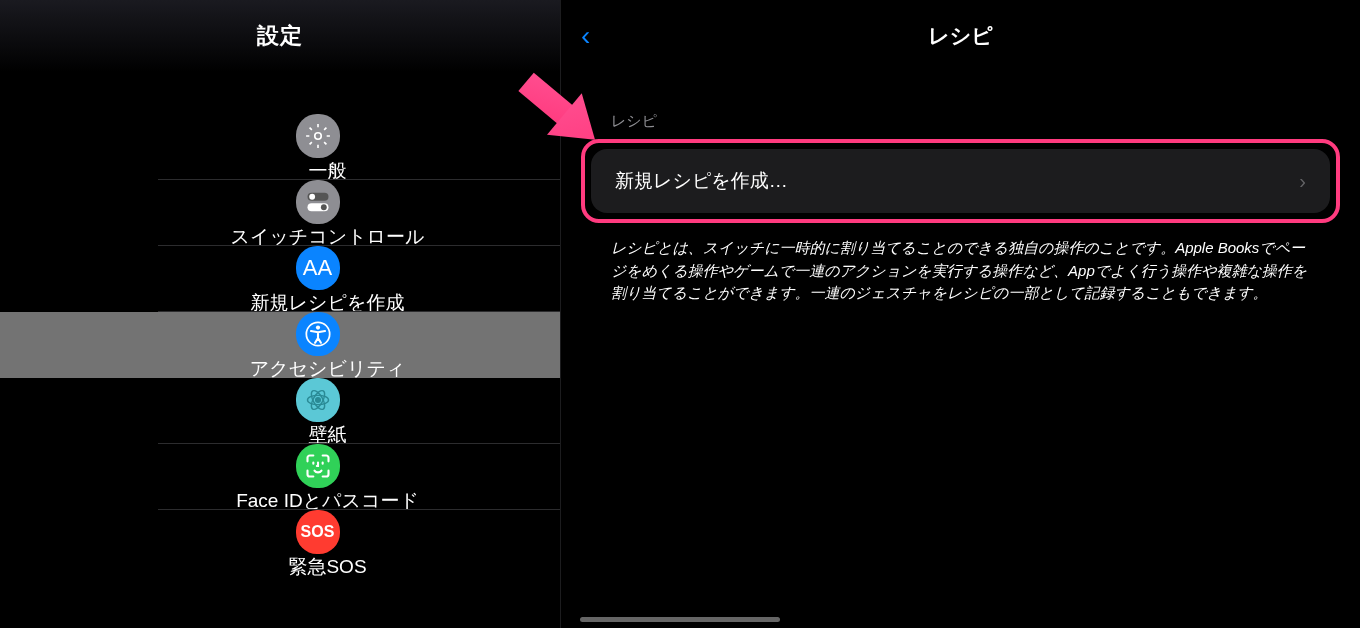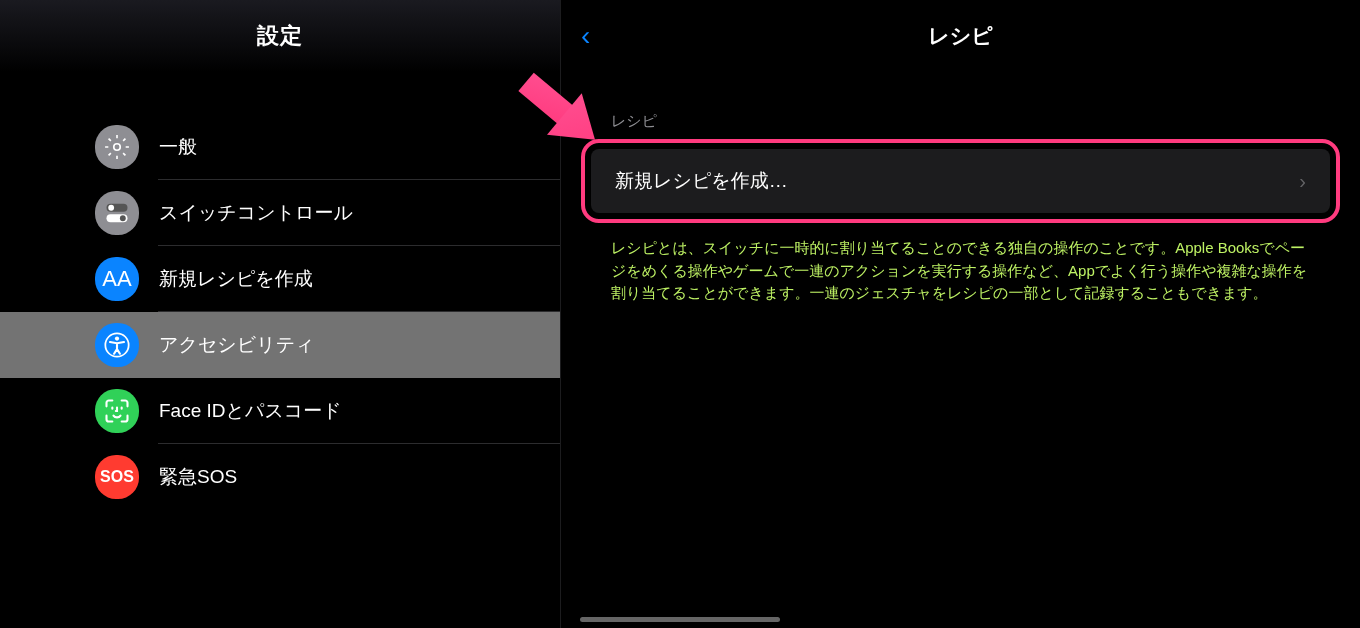--- a/index.html
+++ b/index.html
@@ -24,20 +24,21 @@
     .sidebar-title { font-size: 22px; font-weight: 600; letter-spacing: 1px; }
     .sidebar-gap { height: 42px; }
     .sidebar-list { flex: 1; }
     .sidebar-item {
       height: 66px;
       display: flex;
       align-items: center;
       padding-left: 95px;
       cursor: pointer;
       position: relative;
+      flex-direction: column;
     }
     .sidebar-item.selected { background: #737373; }
     .sidebar-item-icon {
       width: 44px;
       height: 44px;
       border-radius: 21px;
       display: flex;
       align-items: center;
       justify-content: center;
       margin-right: 20px;
@@ -84,35 +85,36 @@
       margin-bottom: 8px;
     }
     .highlight-row {
       border: 4px solid #ff3b7f;
       border-radius: 18px;
       padding: 6px;
       position: relative;
     }
     .create-row {
       background: #1c1c1e;
-      border-radius: 8px;
+      border-radius: 16px;
       height: 64px;
       display: flex;
       align-items: center;
       padding: 0 24px;
       cursor: pointer;
       justify-content: space-between;
     }
     .create-label { font-size: 19px; color: #fff; }
     .chevron-right { color: #636366; font-size: 20px; }
     .footer-text {
       font-size: 15px;
-      color: #bef264;
+      color: #ffffff;
       line-height: 1.5;
       margin: 14px 30px 0 30px;
+      font-style: italic;
     }
     .home-indicator {
       position: absolute;
       bottom: 6px;
       left: 50%;
       transform: translateX(-50%);
       width: 200px;
       height: 5px;
       background: #666;
       border-radius: 3px;
@@ -180,20 +182,32 @@
         <div class="sidebar-item-icon icon-accessibility">
           <svg width="28" height="28" viewBox="0 0 24 24" fill="#fff">
               <circle cx="12" cy="12" r="10" fill="none" stroke="#fff" stroke-width="1.5"></circle>
               <circle cx="12" cy="6.5" r="1.8"></circle>
               <path d="M6 9.5l6 1 6-1M12 10.5v5m0 0l-2.5 4m2.5-4l2.5 4" stroke="#fff" stroke-width="1.8" stroke-linecap="round" fill="none"></path>
             </svg>
         </div>
         <div class="sidebar-item-label">アクセシビリティ</div>
       </div>
 
+      <div class="sidebar-item">
+        <div class="sidebar-item-icon icon-wallpaper">
+          <svg width="28" height="28" viewBox="0 0 24 24" fill="none" stroke="#2a8a95" stroke-width="1.2">
+              <circle cx="12" cy="12" r="2" fill="#2a8a95"></circle>
+              <ellipse cx="12" cy="12" rx="9" ry="4"></ellipse>
+              <ellipse cx="12" cy="12" rx="9" ry="4" transform="rotate(60 12 12)"></ellipse>
+              <ellipse cx="12" cy="12" rx="9" ry="4" transform="rotate(120 12 12)"></ellipse>
+            </svg>
+        </div>
+        <div class="sidebar-item-label">壁紙</div>
+        <div class="divider"></div>
+      </div>
 
 
       <div class="sidebar-item">
         <div class="sidebar-item-icon icon-faceid">
           <svg width="28" height="28" viewBox="0 0 24 24" fill="none" stroke="#fff" stroke-width="1.8" stroke-linecap="round">
               <path d="M3 8V5a2 2 0 012-2h3M21 8V5a2 2 0 00-2-2h-3M3 16v3a2 2 0 002 2h3M21 16v3a2 2 0 01-2 2h-3M8 9v1M16 9v1M12 9v3h-1M9 16s1 1.5 3 1.5 3-1.5 3-1.5"></path>
             </svg>
         </div>
         <div class="sidebar-item-label">Face IDとパスコード</div>
         <div class="divider"></div>

